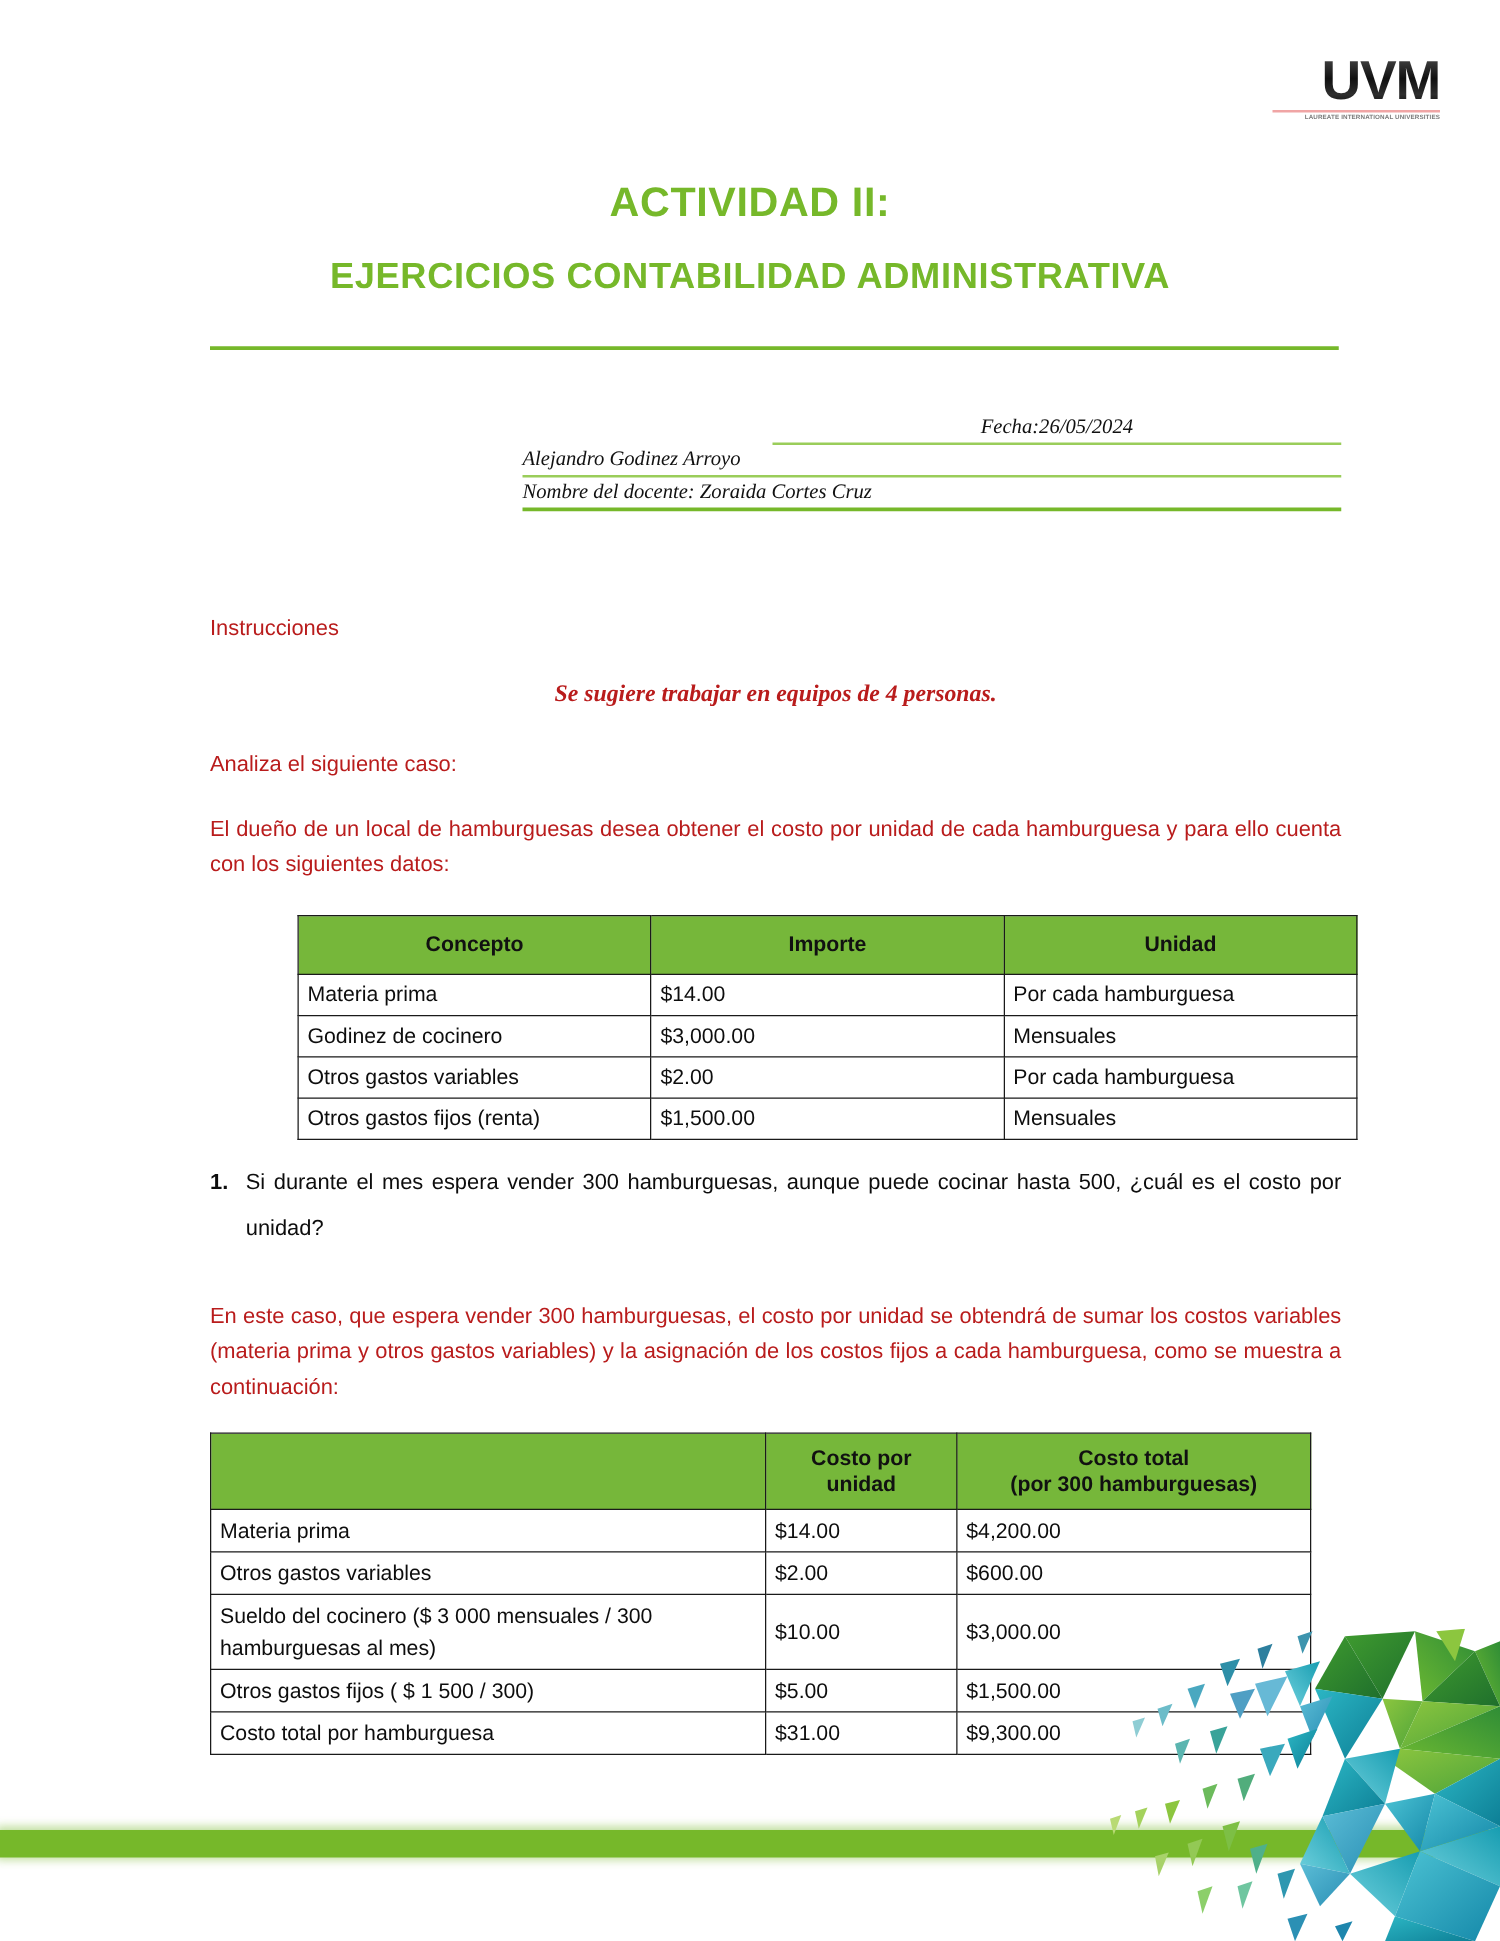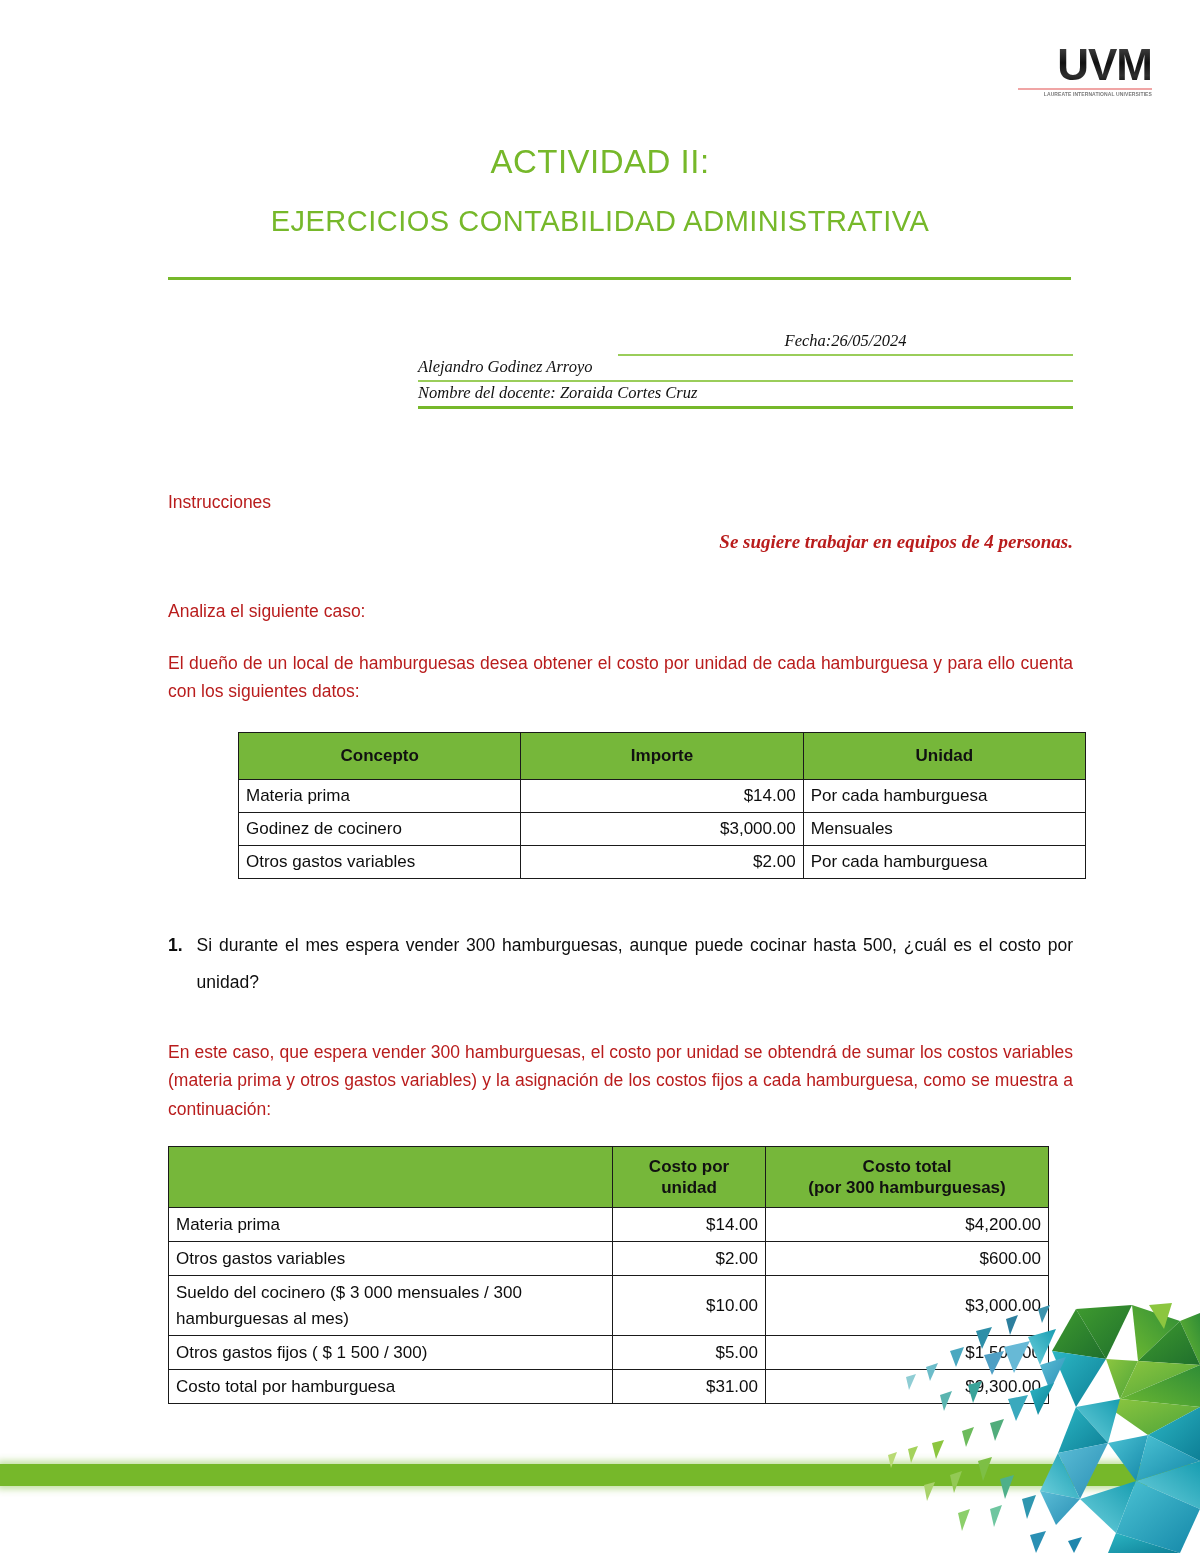--- a/index.html
+++ b/index.html
@@ -55,21 +55,21 @@
     transform: scaleX(1.0);
     white-space: nowrap;
     text-align: right;
   }
 
   
   .title-main, .title-sub {
     text-align: center;
     color: #76b82a;
     font-family: "Liberation Sans", sans-serif;
-    font-weight: normal;
+    font-weight: bold;
     font-stretch: condensed;
     letter-spacing: 0.5px;
   }
   .title-main {
     position: absolute;
     top: 143px;
     left: 0;
     width: 1200px;
     font-size: 33px;
   }
@@ -128,22 +128,22 @@
     left: 168px;
     width: 905px;
     font-family: "Liberation Sans", sans-serif;
     font-stretch: condensed;
     font-size: 17.5px;
     line-height: 1.62;
     color: #b91c1c;
   }
   .tx-instr      { top: 488px; }
   .tx-sugiere    {
-    top: 527px;
-    text-align: right;
+    top: 541px;
+    text-align: center;
     font-family: "Liberation Serif", serif;
     font-weight: bold;
     font-style: italic;
     font-size: 19px;
     left: 168px;
     width: 905px;
   }
   .tx-analiza    { top: 597px; }
   .tx-caso       { top: 649px; text-align: justify; }
   .tx-encaso     { top: 1038px; text-align: justify; }
@@ -180,21 +180,21 @@
     padding: 4px 7px;
     vertical-align: middle;
   }
   table.doc thead th {
     background: #76b73a;
     color: #111;
     font-weight: bold;
     text-align: center;
     border-color: #1a1a1a;
   }
-  .num { text-align: right; }
+  .num { text-align: left; }
 
   
   #table-datos {
     top: 732px;
     left: 238px;
     width: 848px;
   }
   #table-datos thead th { height: 38px; }
   #table-datos tbody td { height: 24px; }
 
@@ -272,20 +272,25 @@
       </tr>
       <tr>
         <td>Godinez de cocinero</td>
         <td class="num">$3,000.00</td>
         <td>Mensuales</td>
       </tr>
       <tr>
         <td>Otros gastos variables</td>
         <td class="num">$2.00</td>
         <td>Por cada hamburguesa</td>
+      </tr>
+      <tr>
+        <td>Otros gastos fijos (renta)</td>
+        <td class="num">$1,500.00</td>
+        <td>Mensuales</td>
       </tr>
     </tbody>
   </table>
 
   <div class="q-item">
     <span class="q-num">1.</span>
     <span class="q-txt">Si durante el mes espera vender 300 hamburguesas, aunque puede cocinar hasta 500, ¿cuál es el costo por unidad?</span>
   </div>
 
   <div class="body-text tx-encaso">En este caso, que espera vender 300 hamburguesas, el costo por unidad se obtendrá de sumar los costos variables (materia prima y otros gastos variables) y la asignación de los costos fijos a cada hamburguesa, como se muestra a continuación:</div>

